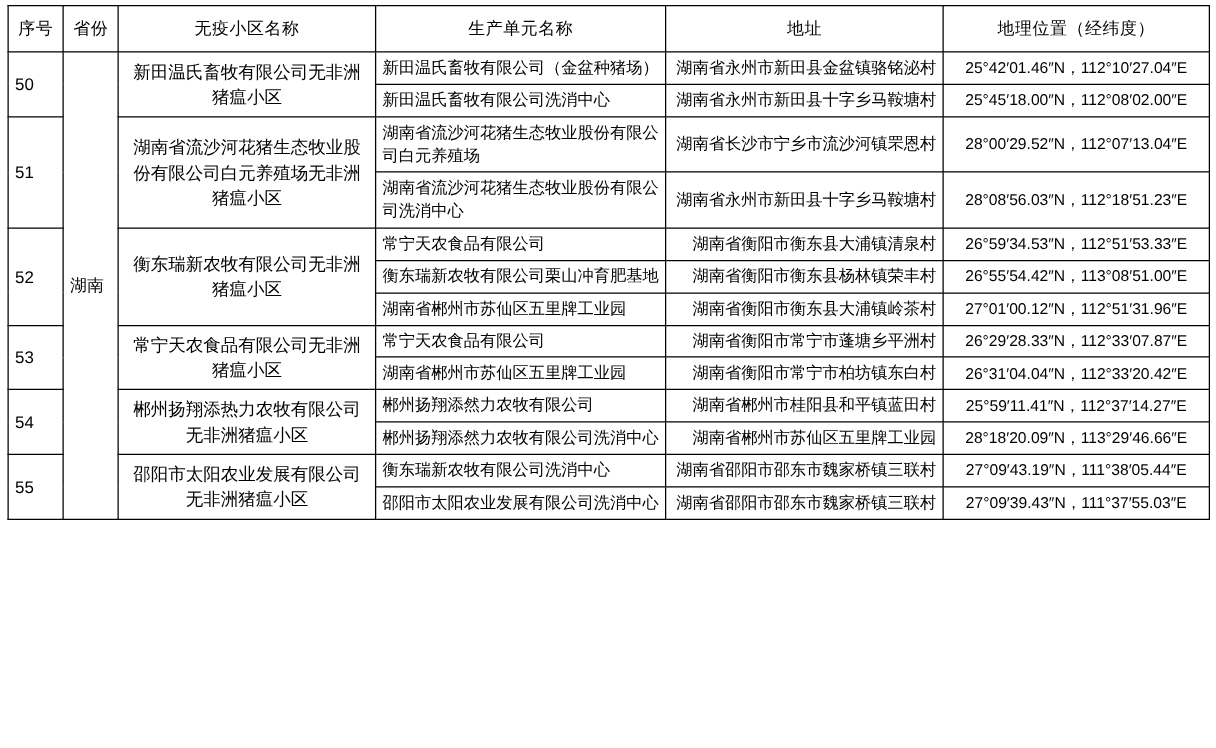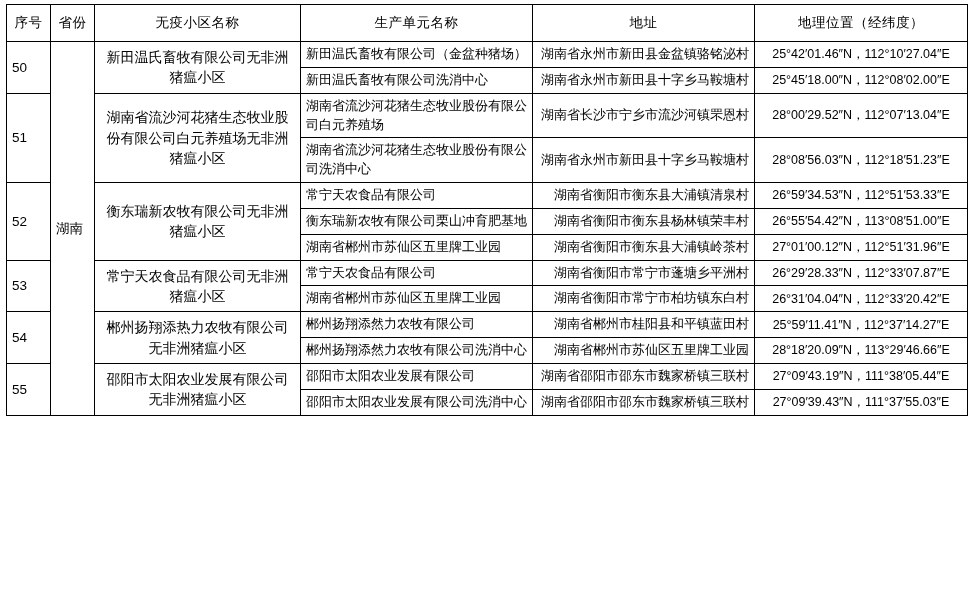--- a/index.html
+++ b/index.html
@@ -168,21 +168,21 @@
       </tr>
       <tr>
         <td class="c-unit">郴州扬翔添然力农牧有限公司洗消中心</td>
         <td class="c-addr">湖南省郴州市苏仙区五里牌工业园</td>
         <td class="c-geo">28°18′20.09″N，113°29′46.66″E</td>
       </tr>
 
       <tr>
         <td class="c-idx" rowspan="2">55</td>
         <td class="c-zone" rowspan="2">邵阳市太阳农业发展有限公司无非洲猪瘟小区</td>
-        <td class="c-unit">邵阳市太阳农业发展有限公司</td>
+        <td class="c-unit">衡东瑞新农牧有限公司洗消中心</td>
         <td class="c-addr">湖南省邵阳市邵东市魏家桥镇三联村</td>
         <td class="c-geo">27°09′43.19″N，111°38′05.44″E</td>
       </tr>
       <tr>
         <td class="c-unit">邵阳市太阳农业发展有限公司洗消中心</td>
         <td class="c-addr">湖南省邵阳市邵东市魏家桥镇三联村</td>
         <td class="c-geo">27°09′39.43″N，111°37′55.03″E</td>
       </tr>
     </tbody>
   </table>

